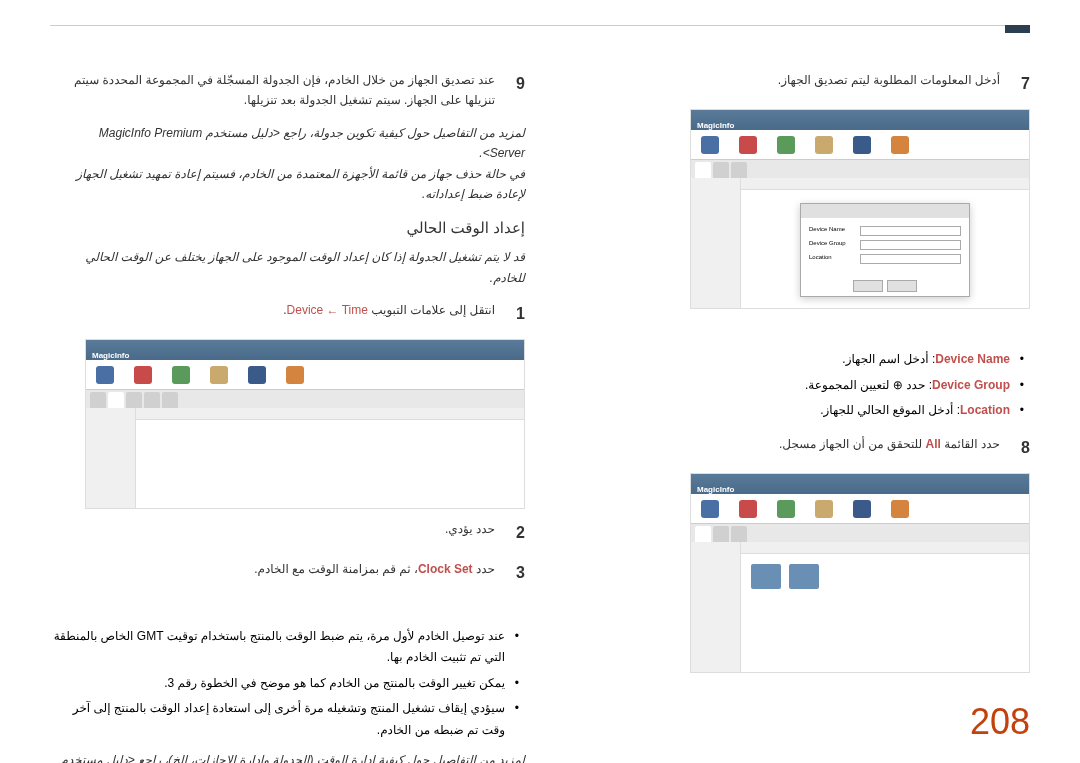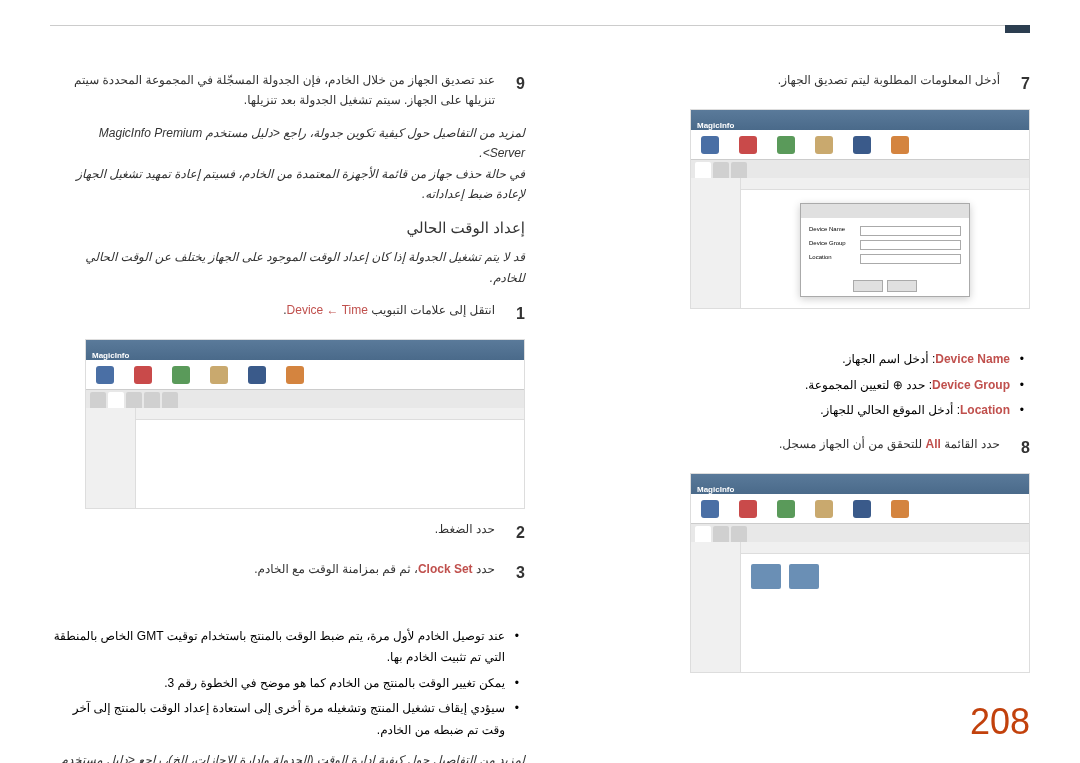--- a/index.html
+++ b/index.html
@@ -386,21 +386,21 @@
       <div class="screenshot-body" style="min-height:100px">
         <div class="screenshot-sidebar"></div>
         <div class="screenshot-main">
           <div class="table-header"></div>
         </div>
       </div>
     </div>
 
     <div class="step">
       <div class="step-num">2</div>
-      <div class="step-body">حدد الضغط.</div>
+      <div class="step-body">حدد يؤدي.</div>
     </div>
 
     <div class="step">
       <div class="step-num">3</div>
       <div class="step-body">
         <span>حدد </span><span class="field-label">Clock Set</span><span>، ثم قم بمزامنة الوقت مع الخادم.</span>
       </div>
     </div>
 
     <ul class="bullet-list">

